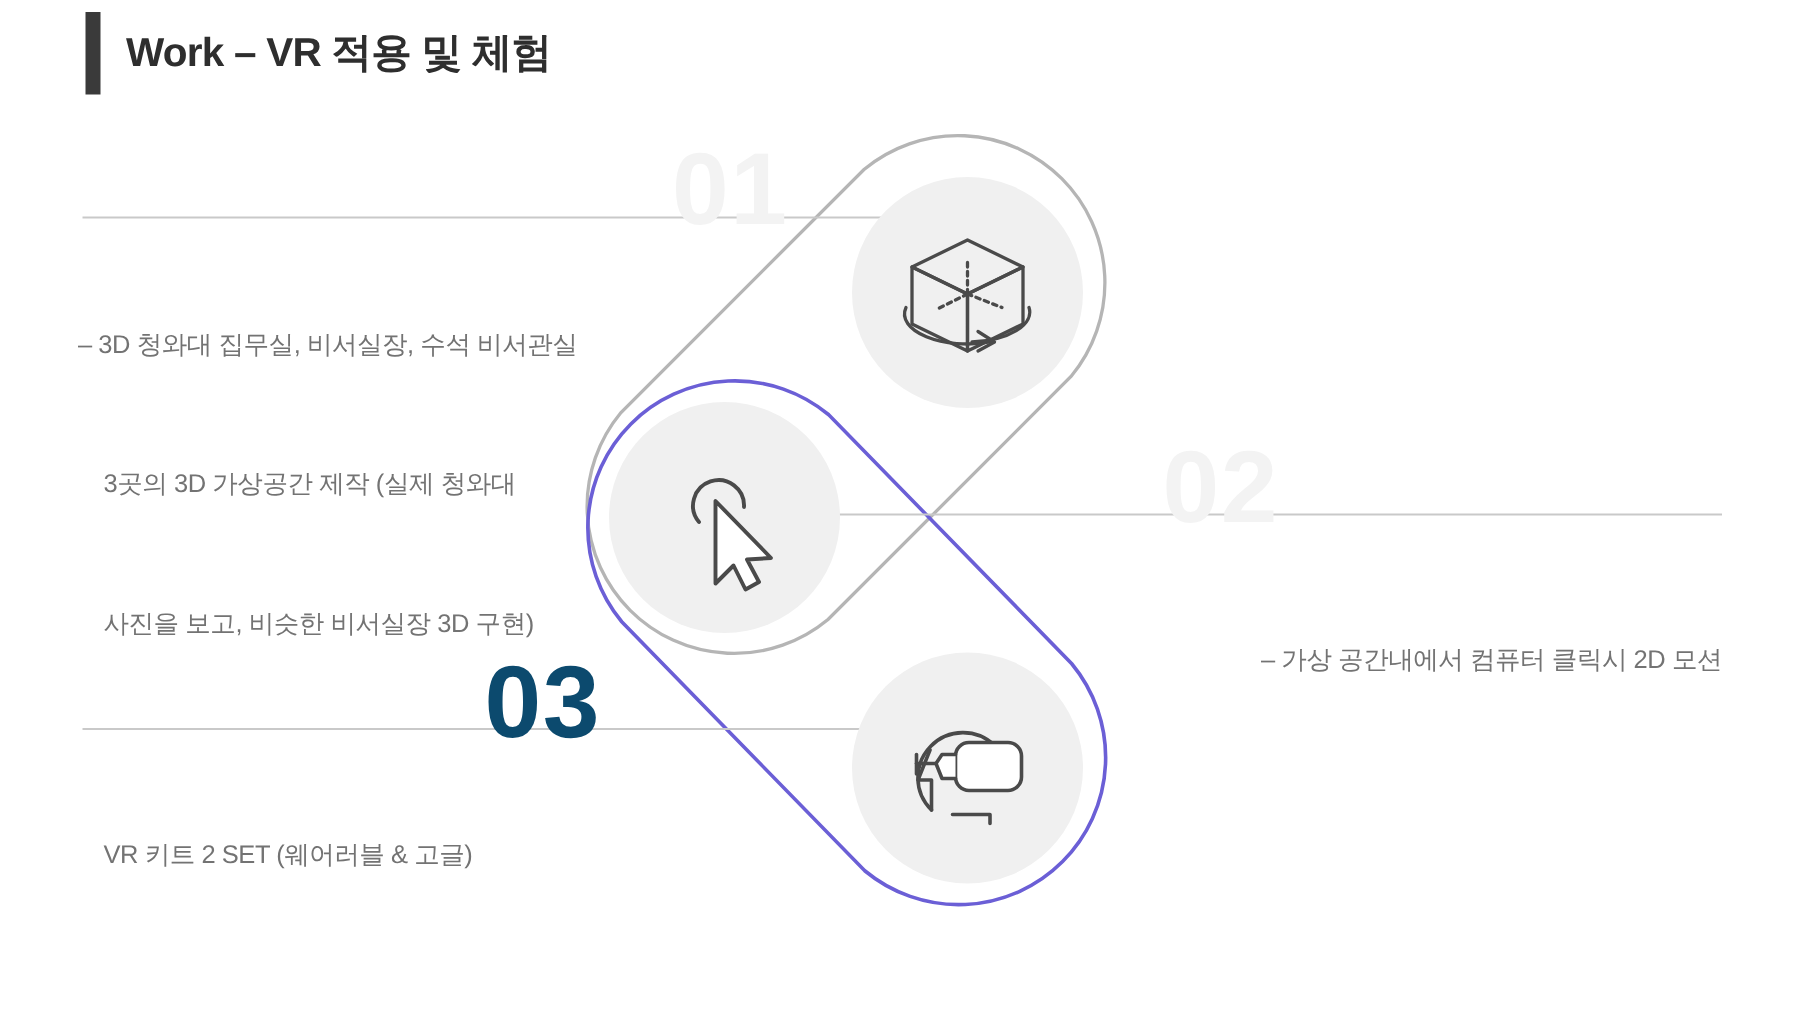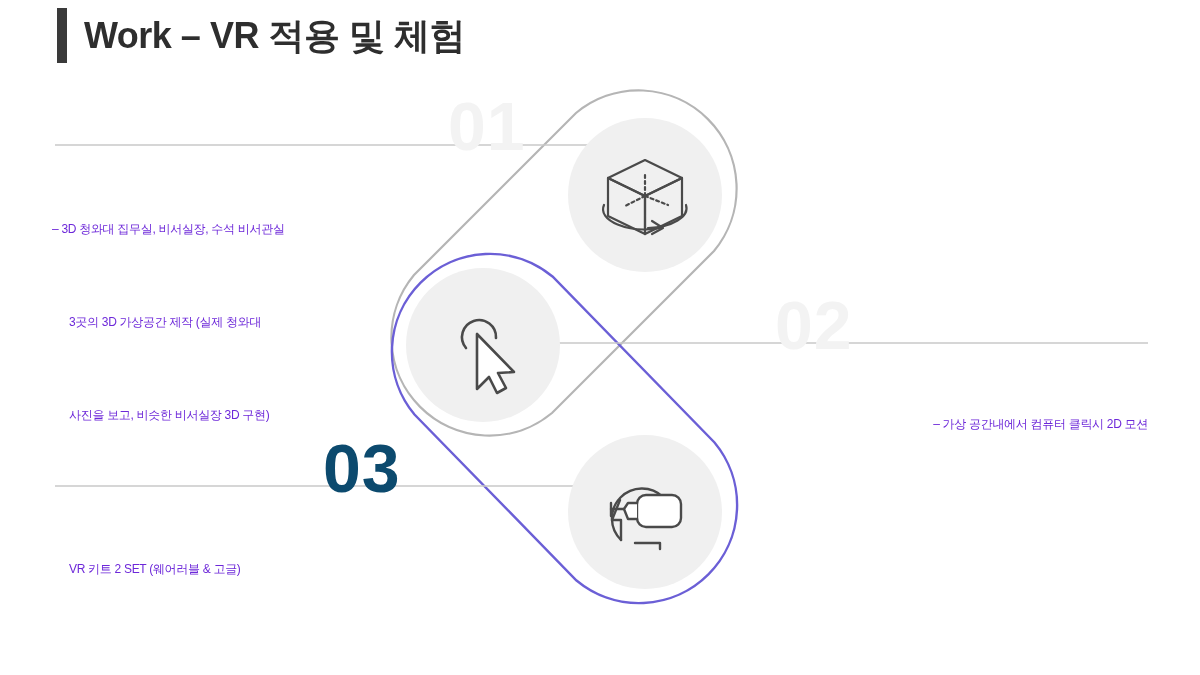--- a/index.html
+++ b/index.html
@@ -22,21 +22,21 @@
     left: 57px;
     top: 8px;
     width: 10px;
     height: 55px;
     background: #3a3a3a;
   }
   #page-title {
     position: absolute;
     left: 84px;
     top: 8px;
-    font-size: 36px;
+    font-size: 27px;
     font-weight: bold;
     letter-spacing: -0.5px;
     color: #2e2e2e;
     line-height: 55px;
     white-space: nowrap;
   }
 
   
   #diagram {
     position: absolute;
@@ -55,28 +55,28 @@
     line-height: 1;
     user-select: none;
   }
   #ghost-01 { left: 448px; top: 92px;  color: #f3f3f3; }
   #ghost-02 { left: 755px; top: 291px; color: #f3f3f3; margin-left: 20px; }
   #ghost-03 { left: 323px; top: 434px; color: #0c4a6e; }
 
   
   .desc {
     position: absolute;
-    font-size: 12px;
+    font-size: 17px;
     line-height: 31px;
-    color: #6d28d9;
+    color: #737373;
     letter-spacing: -0.3px;
     white-space: pre;
   }
   #desc-1 { left: 52px;  top: 152px; text-align: left; }
-  #desc-2 { right: 52px; top: 347px; text-align: right; }
+  #desc-2 { right: 52px; top: 362px; text-align: right; }
   #desc-3 { left: 52px;  top: 492px; text-align: left; }
   .desc .line { display: block; }
   .desc .indent { padding-left: 17px; }
 
   
 </style>
 </head>
 <body>
 
 <div id="title-bar"></div>

